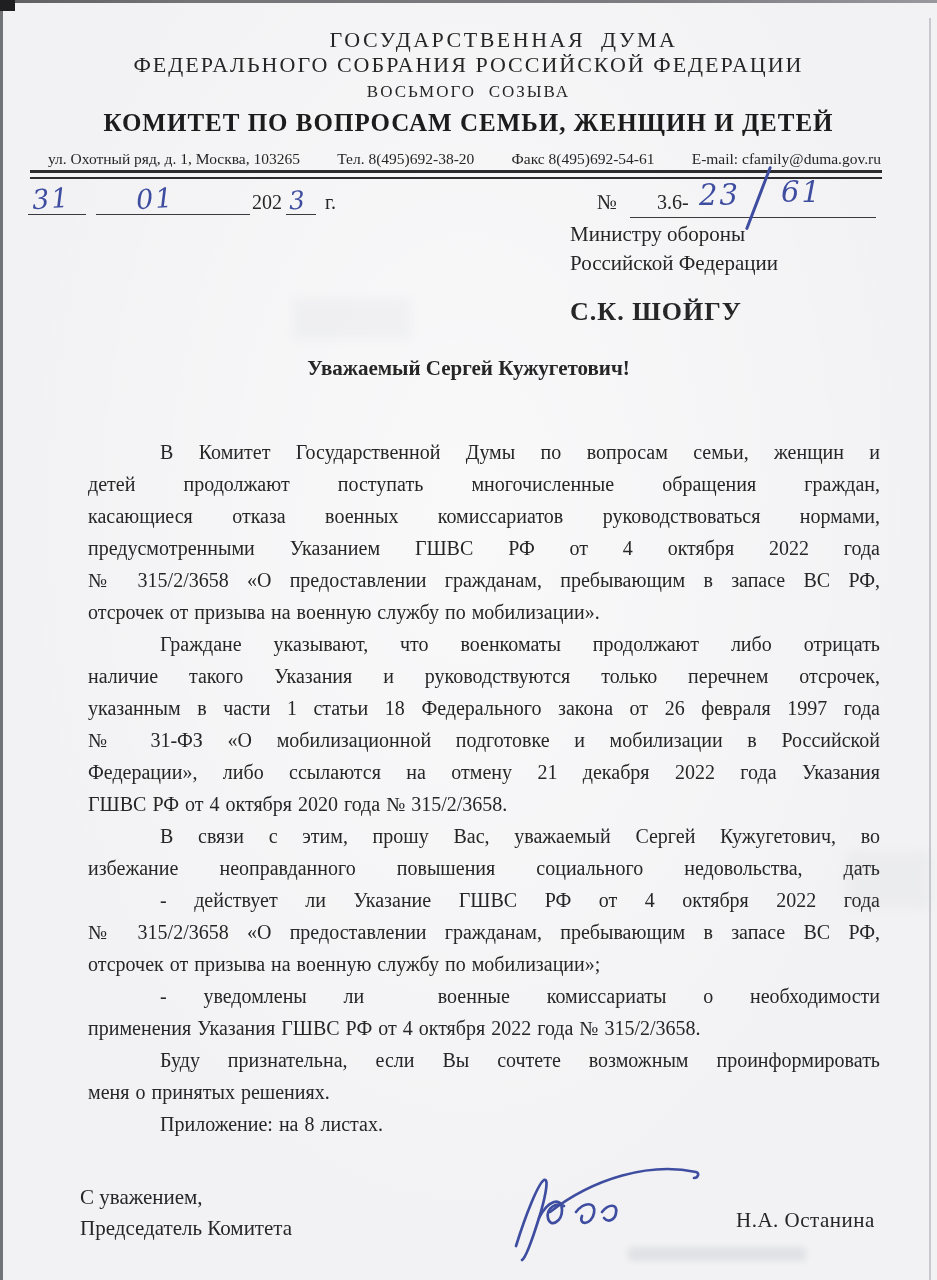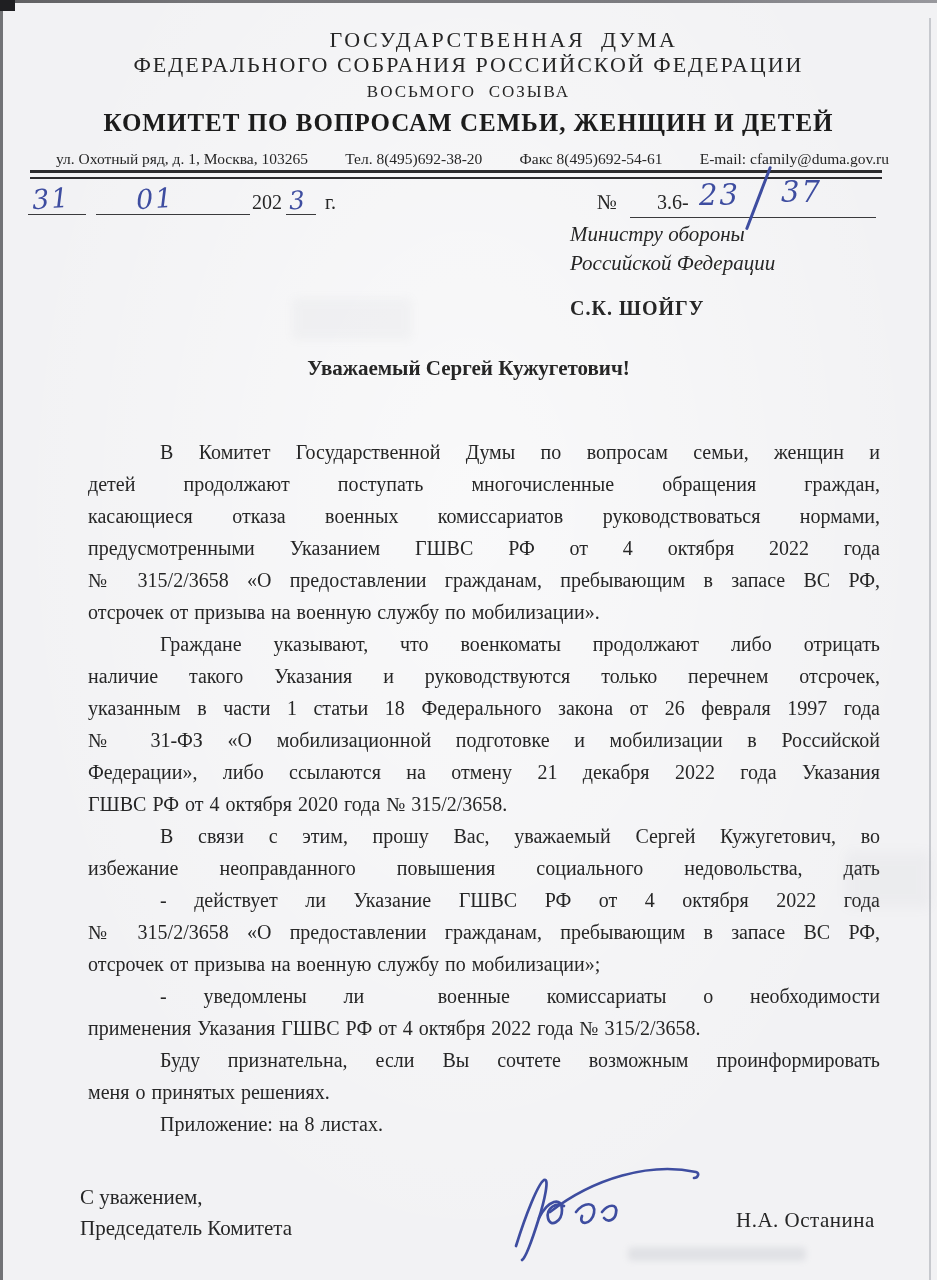--- a/index.html
+++ b/index.html
@@ -19,21 +19,21 @@
     color:var(--text);
   }
   .abs{position:absolute;}
   .center{left:0;width:937px;text-align:center;}
   
   .lh1{top:27px;font-size:22px;letter-spacing:2.5px;margin-left:35px;}
   .lh2{top:52px;font-size:22px;letter-spacing:2px;text-align:center;}
   .lh3{top:82px;font-size:17px;letter-spacing:2px;}
   .lh4{top:109px;font-size:25px;font-weight:bold;letter-spacing:1px;color:#1c1c1c;}
   .contacts{
-    top:150px;left:56px;width:833px;
+    top:150px;left:48px;width:833px;
     display:flex;justify-content:space-between;
     font-size:15.5px;white-space:nowrap;
   }
   .dblrule{
     top:170px;left:30px;width:852px;height:4px;
     border-top:3.5px solid #2c2c2e;
     border-bottom:2px solid #2c2c2e;
   }
   
   .hand{
@@ -44,22 +44,22 @@
   }
   .uline{border-bottom:1.6px solid #3a3a3c;height:1px;}
   .printed{font-size:20px;}
   .slash{
     top:164px;left:757px;width:2.6px;height:68px;
     background:var(--ink);
     transform:rotate(21deg);
     border-radius:2px;
   }
   
-  .recipient{top:220px;left:570px;font-size:21px;line-height:29px;font-style:italic;}
-  .addressee-name{top:297px;left:570px;font-size:20px;font-weight:bold;letter-spacing:1px;}
+  .recipient{top:220px;left:570px;font-size:21px;line-height:29px;}
+  .addressee-name{top:297px;left:570px;font-size:26px;font-weight:bold;letter-spacing:1px;}
   .salutation{top:356px;font-weight:bold;font-size:21px;}
   
   #body-text{
     top:412px;left:88px;width:792px;
     font-size:20px;line-height:32px;
     word-spacing:1px;
     margin-top:24px;
   }
   .bline{height:32px;white-space:nowrap;}
   .bline.pjust{text-align:justify;text-align-last:justify;white-space:normal;}
@@ -106,21 +106,21 @@
   <span class="abs printed" style="top:191px;left:252px;">202</span>
   <span class="abs hand" style="top:186px;left:289px;font-size:25px;transform:rotate(-4deg);">3</span>
   <div class="abs uline" style="top:213px;left:286px;width:30px;"></div>
   <span class="abs printed" style="top:191px;left:325px;">г.</span>
 
   <span class="abs" style="top:190px;left:597px;font-size:21px;">№</span>
   <div class="abs uline" style="top:216px;left:630px;width:246px;"></div>
   <span class="abs printed" style="top:191px;left:657px;">3.6-</span>
   <span class="abs hand" style="top:178px;left:699px;font-size:29px;">23</span>
   <div class="abs slash"></div>
-  <span class="abs hand" style="top:175px;left:781px;font-size:29px;">37</span>
+  <span class="abs hand" style="top:175px;left:781px;font-size:29px;">61</span>
 
   <div class="abs recipient">
     <div>Министру обороны</div>
     <div>Российской Федерации</div>
   </div>
   <div class="abs addressee-name">С.К. ШОЙГУ</div>
 
   <div class="abs center salutation">Уважаемый Сергей Кужугетович!</div>
 
   <div class="abs" id="body-text">

